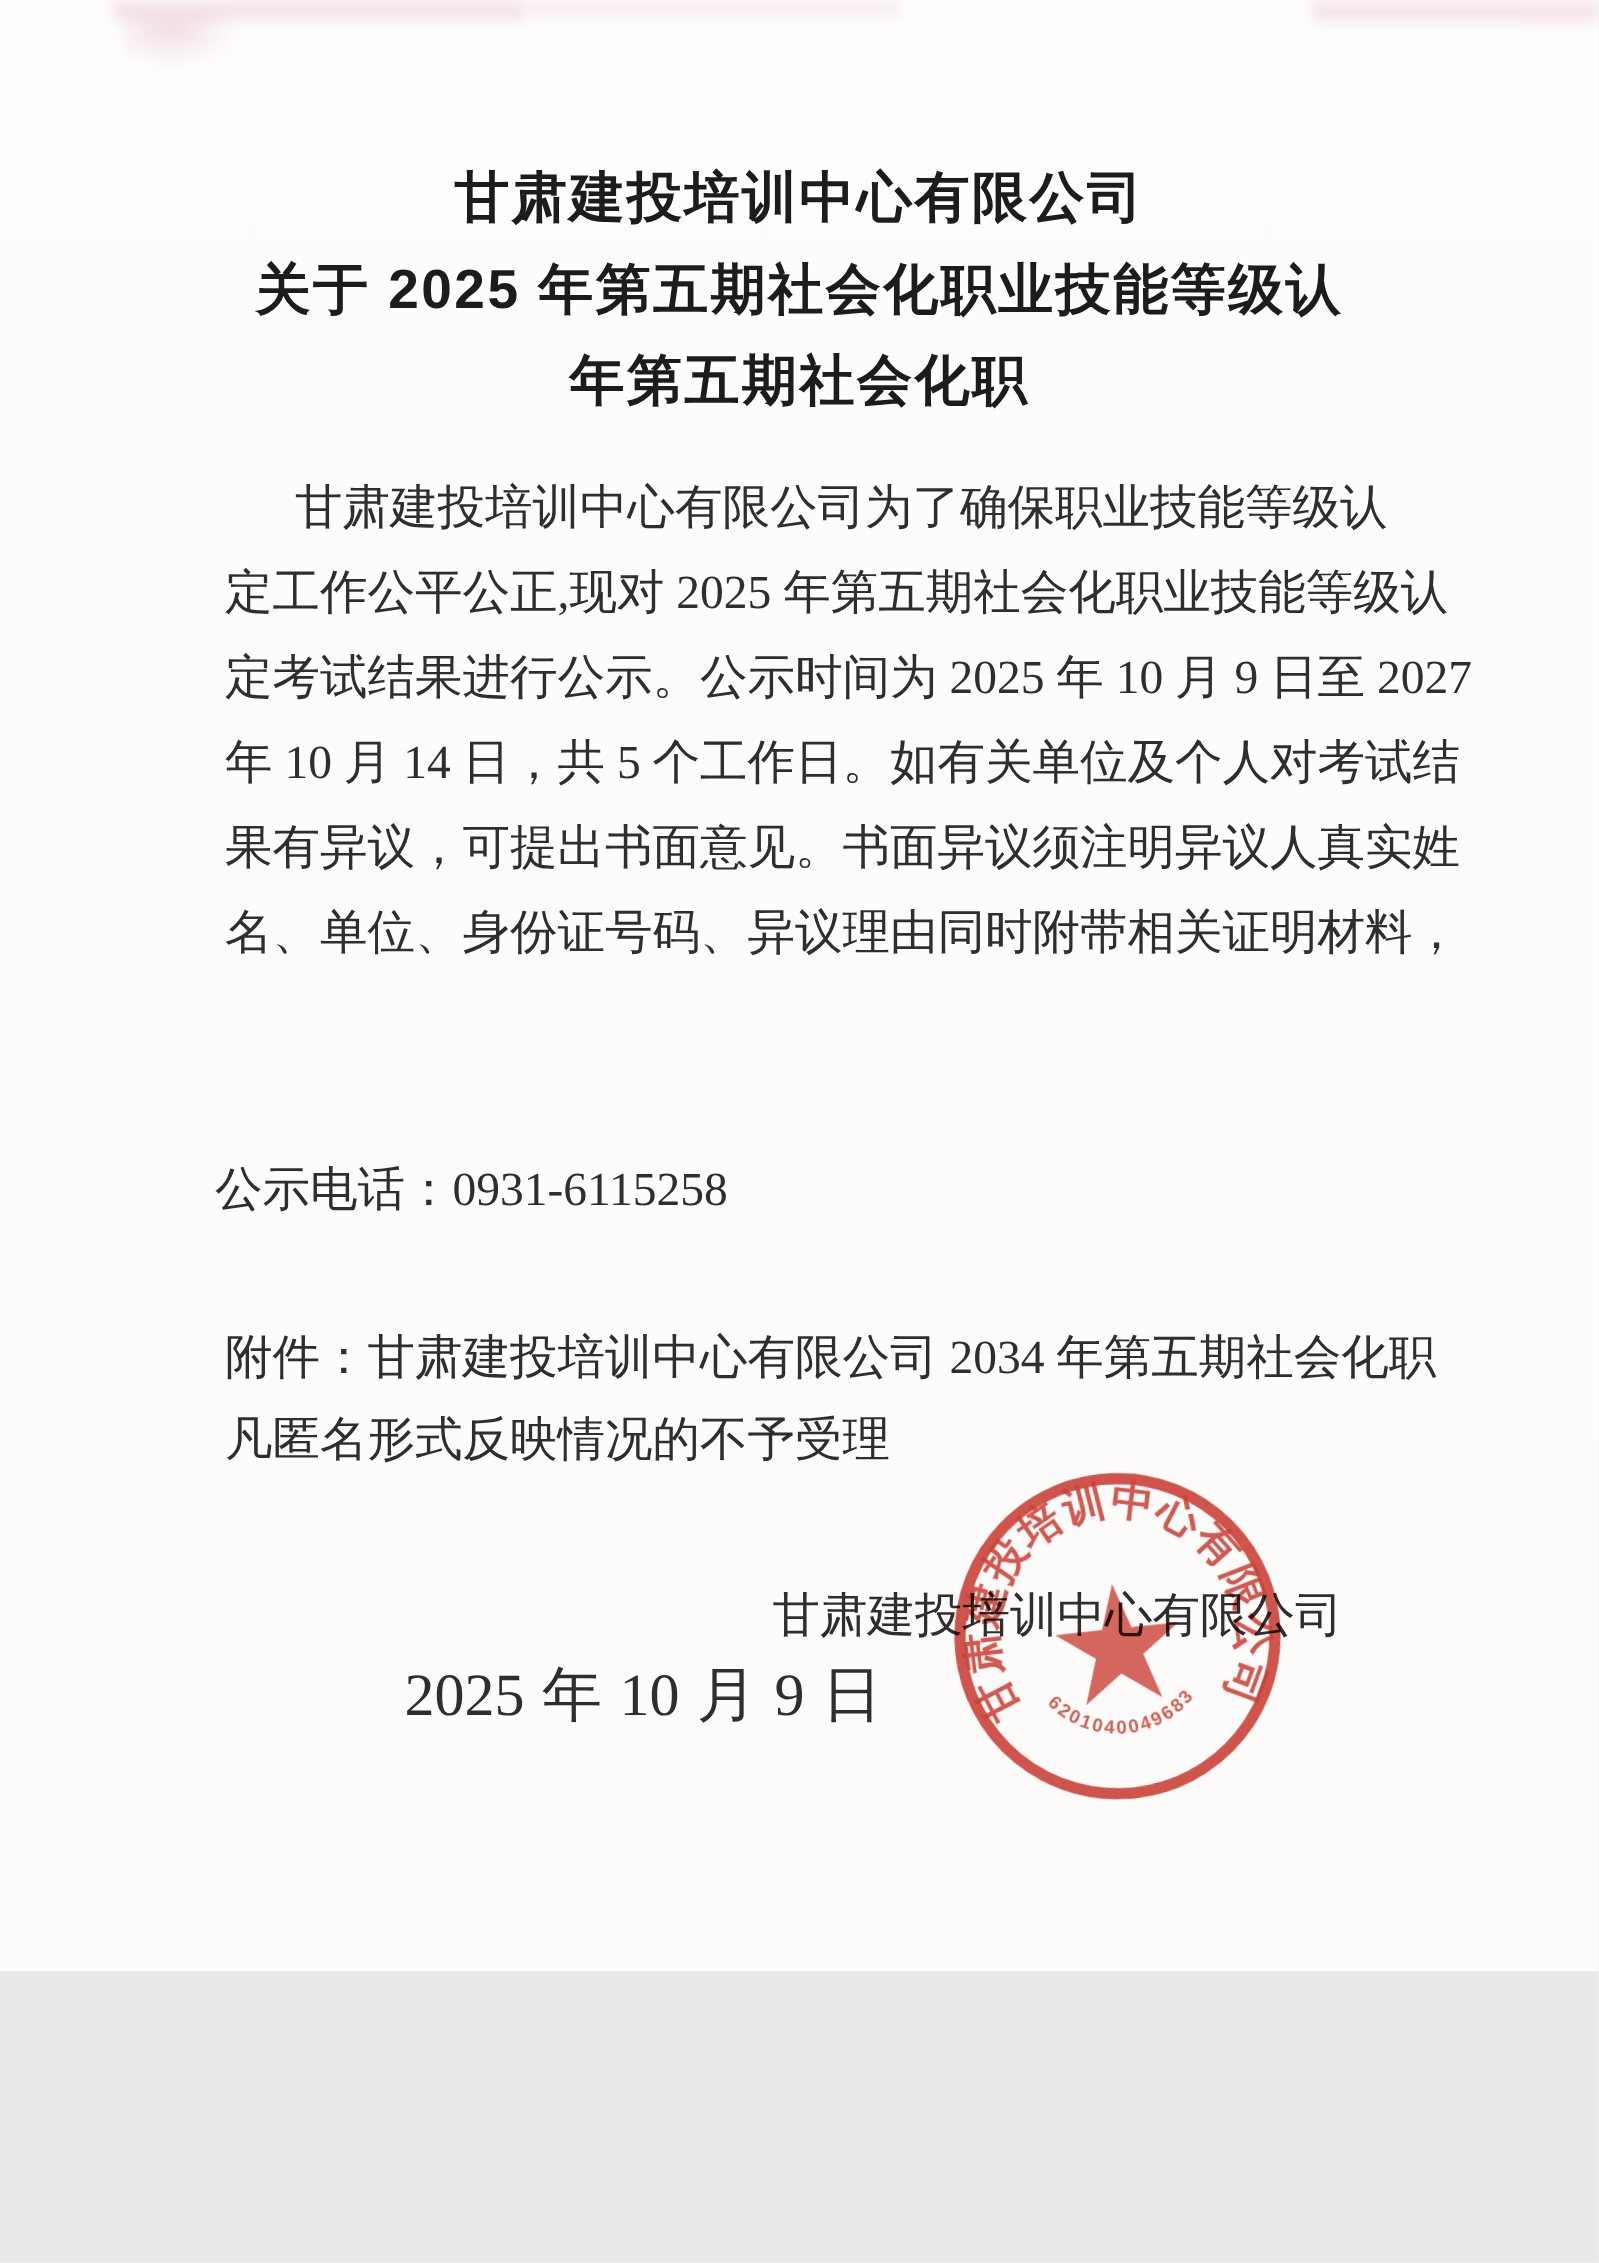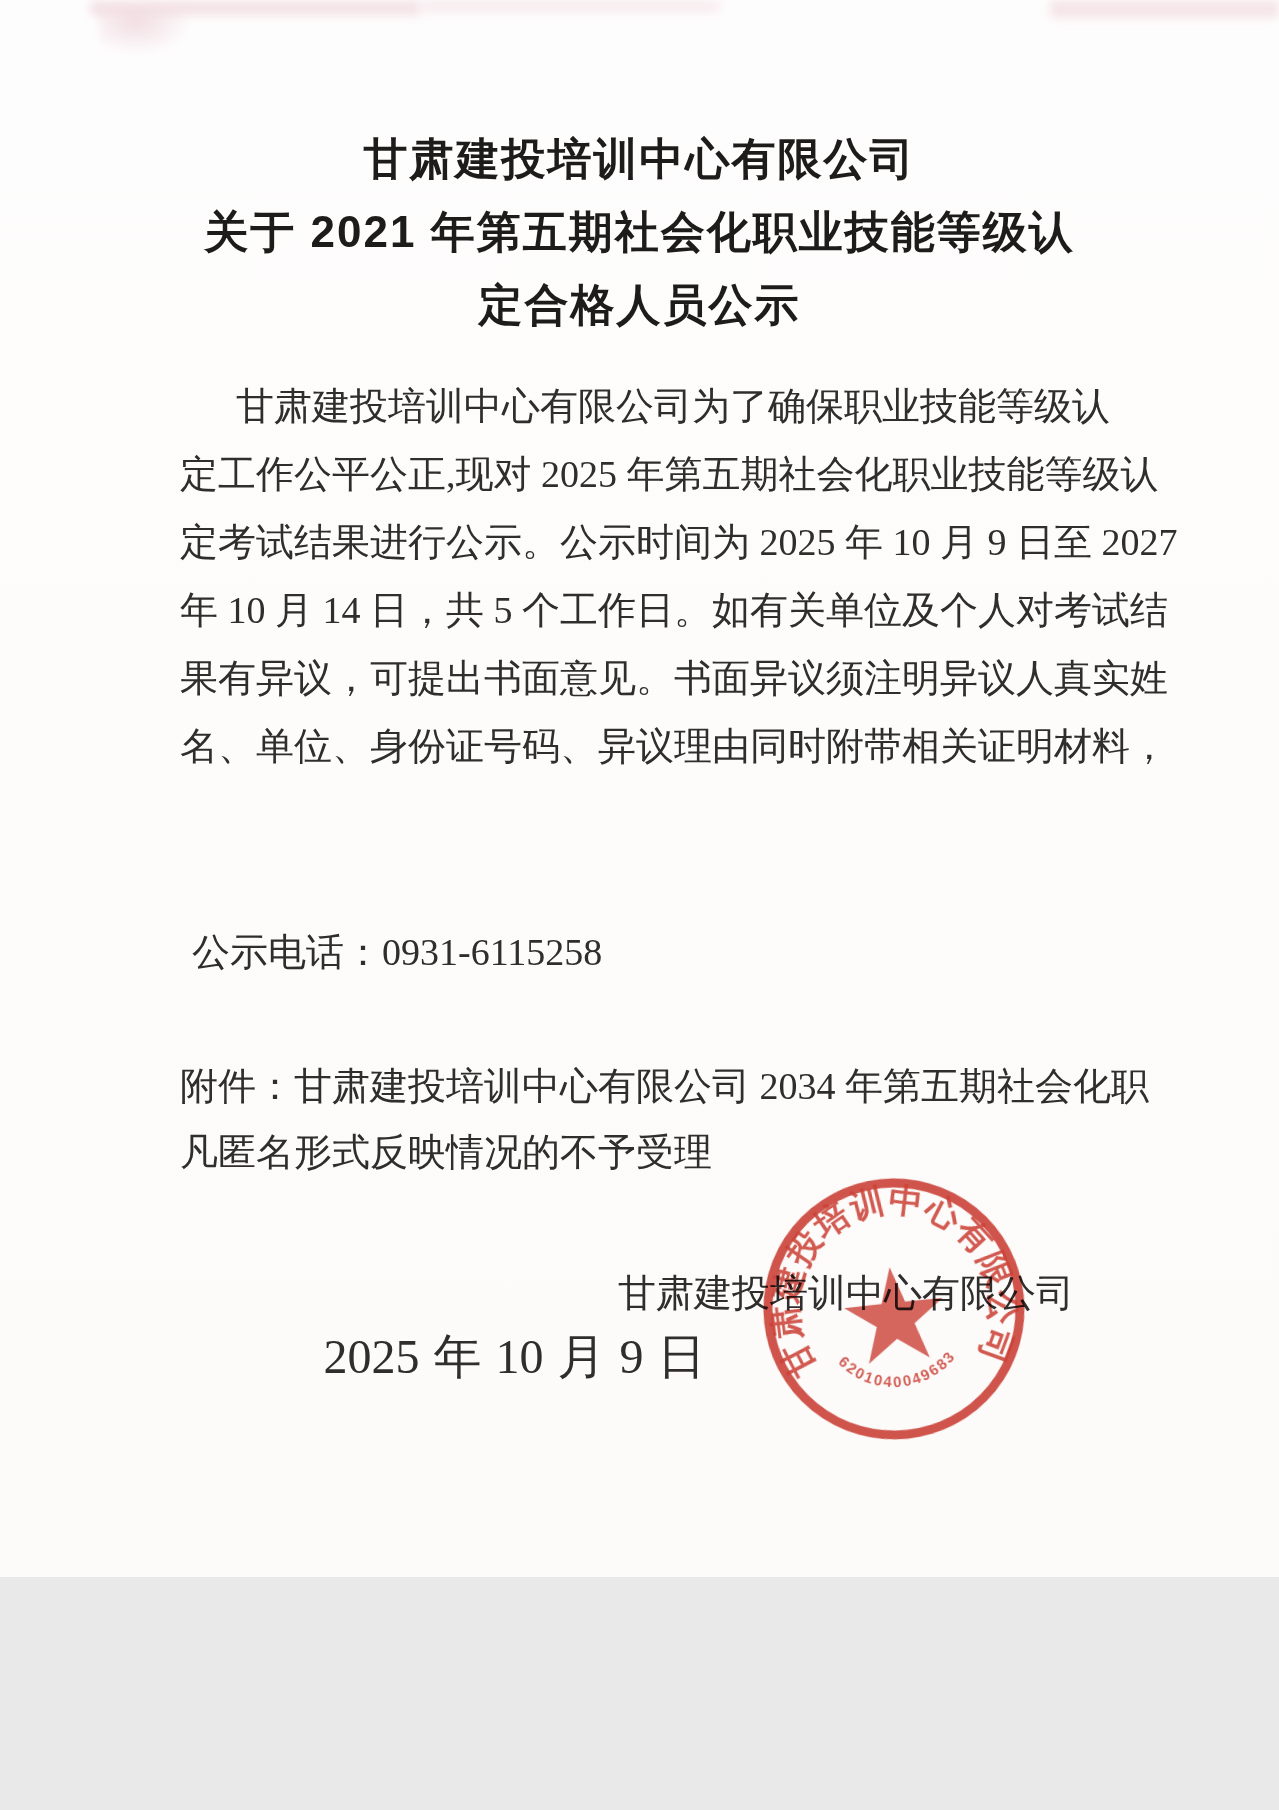--- a/index.html
+++ b/index.html
@@ -29,21 +29,21 @@
     filter:blur(.3px);
   }
   .body-block{
     position:absolute;left:180px;top:372px;width:900px;
     font-size:38px;line-height:68px;
     filter:blur(.35px);
   }
   .jline{text-align:justify;text-align-last:justify;white-space:nowrap;}
   .indent{text-indent:56px;}
   .phone{
-    position:absolute;left:192px;top:928px;width:900px;
+    position:absolute;left:172px;top:928px;width:900px;
     font-size:38px;line-height:48px;filter:blur(.35px);
   }
   .attachment{
     position:absolute;left:180px;top:1053px;width:900px;
     font-size:38px;line-height:66px;filter:blur(.35px);
   }
   .signature{
     position:absolute;left:0;top:1269px;width:1279px;
     padding-right:205px;box-sizing:border-box;
     text-align:right;font-size:38px;line-height:48px;
@@ -76,22 +76,22 @@
 
 <div class="page">
 
   <div class="scan-band band1"></div>
   <div class="scan-band band2"></div>
   <div class="scan-band band3"></div>
   <div class="smudge"></div>
 
   <h1 class="title">
     <div>甘肃建投培训中心有限公司</div>
-    <div>关于 2021 年第五期社会化职业技能等级认</div>
-    <div>定合格人员公示</div>
+    <div>关于 2025 年第五期社会化职业技能等级认</div>
+    <div>年第五期社会化职</div>
   </h1>
 
   <div class="body-block">
     <div class="jline indent">甘肃建投培训中心有限公司为了确保职业技能等级认</div>
     <div class="jline">定工作公平公正,现对 2025 年第五期社会化职业技能等级认</div>
     <div class="jline">定考试结果进行公示。公示时间为 2025 年 10 月 9 日至 2027</div>
     <div class="jline">年 10 月 14 日，共 5 个工作日。如有关单位及个人对考试结</div>
     <div class="jline">果有异议，可提出书面意见。书面异议须注明异议人真实姓</div>
     <div class="jline">名、单位、身份证号码、异议理由同时附带相关证明材料，</div>
   </div>

